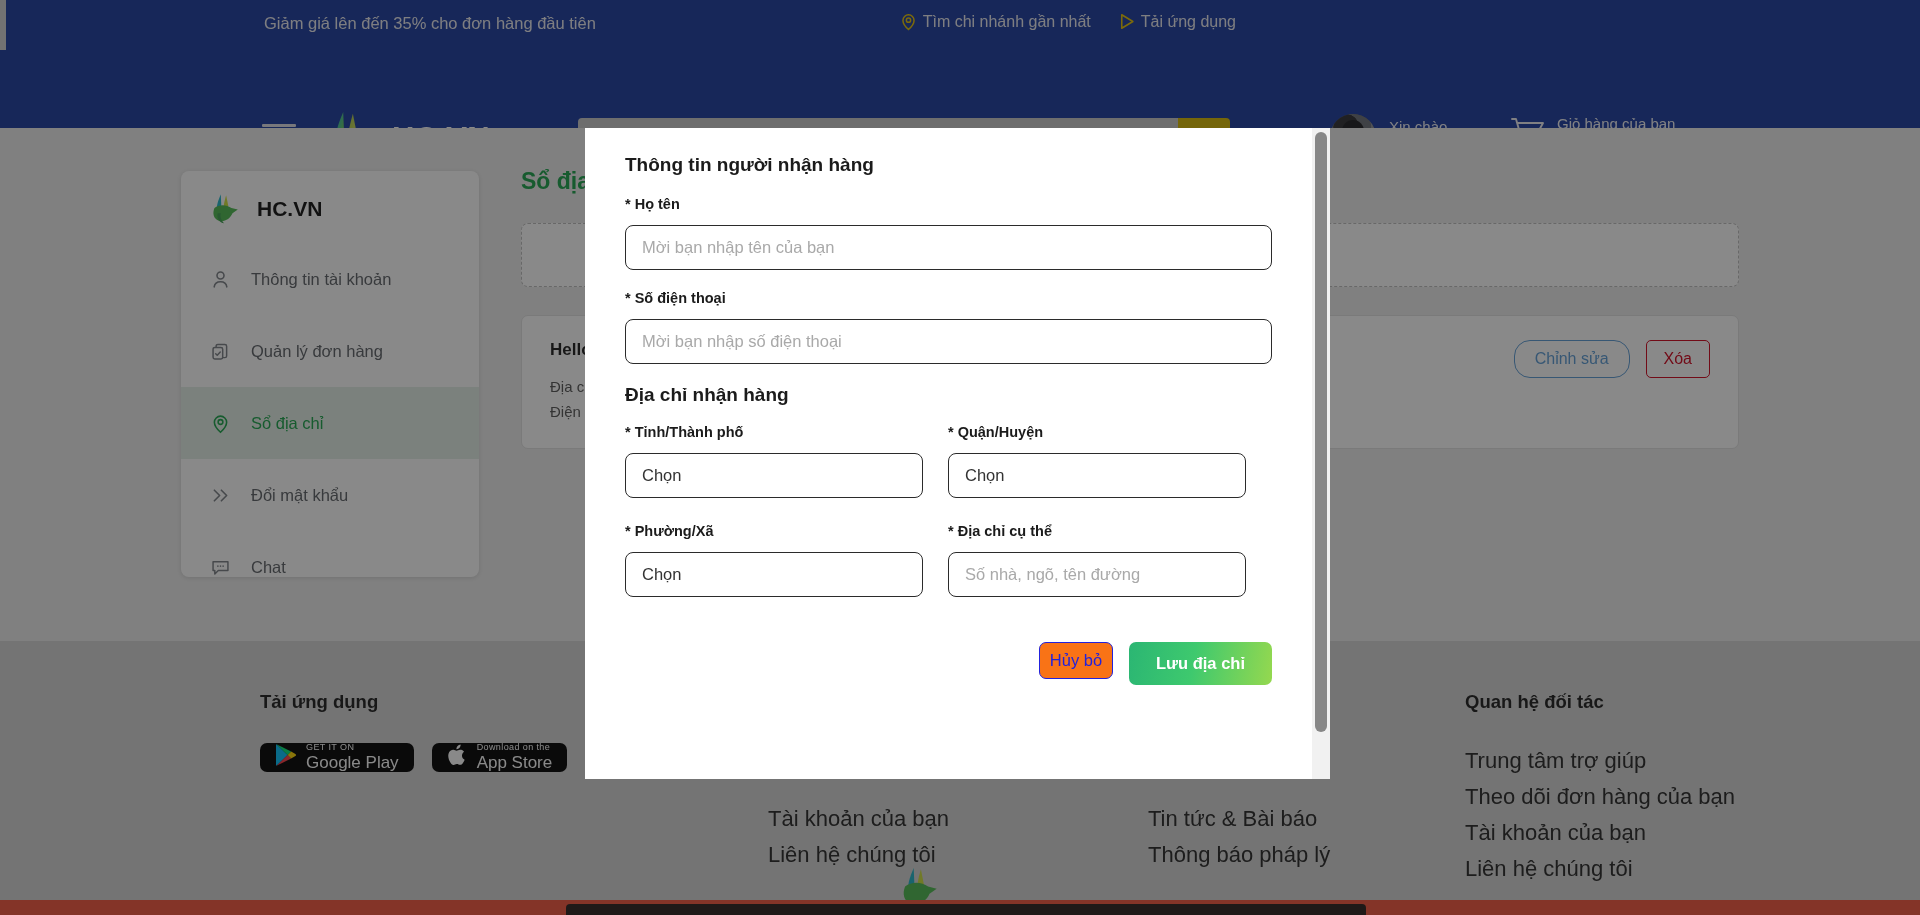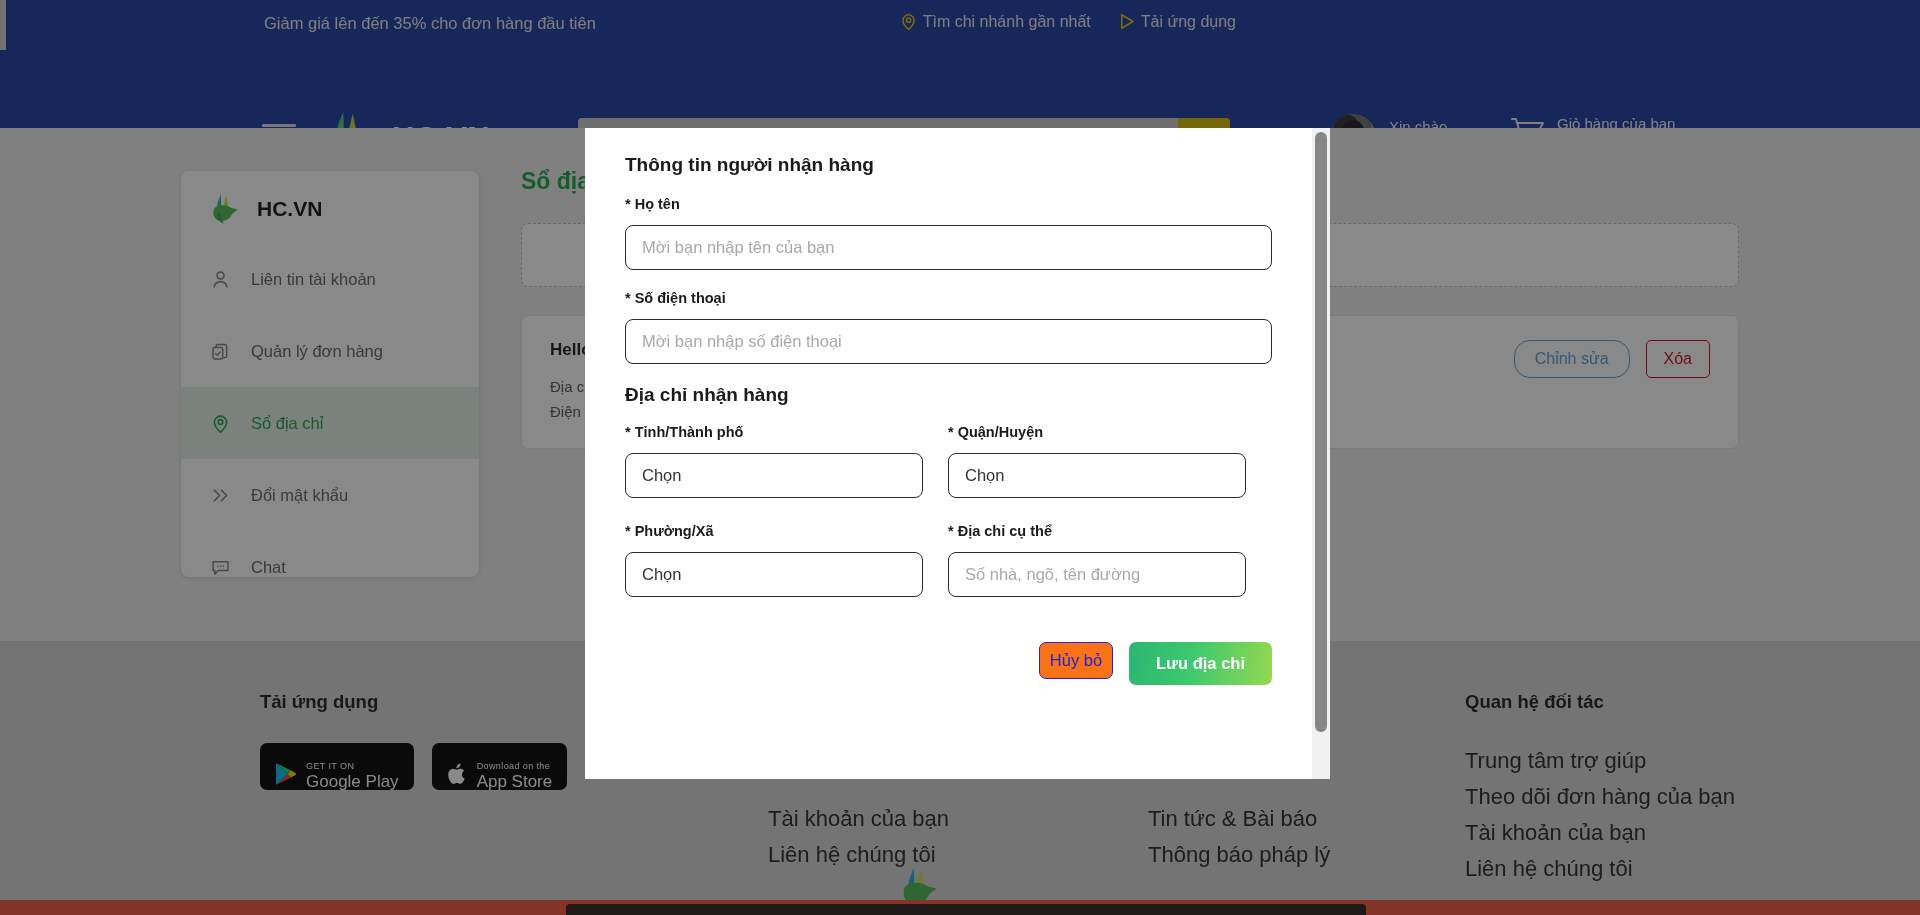--- a/index.html
+++ b/index.html
@@ -132,21 +132,21 @@
   
   .footer {
     position: absolute; top: 513px; left: 0; width: 1920px; height: 274px; background: #d4d4d4;
   }
   .f-inner { position: absolute; left: 0; top: 0; width: 1920px; height: 274px; }
   .f-col { position: absolute; }
   .f-head { font-size: 18.5px; font-weight: 700; color: #1c1c1c; margin-bottom: 30px; }
   .f-link { font-size: 22px; color: #262626; line-height: 36px; cursor: pointer; display:block; }
   .store-badges { display: flex; gap: 18px; }
   .badge {
-    background: #000; border-radius: 7px; height: 47px; display: flex; align-items: flex-end;
+    background: #000; border-radius: 7px; height: 29px; display: flex; align-items: flex-start;
     gap: 9px; padding: 0 15px; cursor: pointer;
   }
   .badge .bt { display: flex; flex-direction: column; line-height: 1; }
   .badge .bt .s1 { font-size: 9px; color: #fff; letter-spacing: .4px; }
   .badge .bt .s2 { font-size: 17px; color: #fff; font-weight: 500; margin-top: 2px; }
 
   .f-bottom-logo {
     position: absolute; left: 895px; bottom: -4px; width: 130px; height: 58px;
     display: flex; align-items: center; gap: 8px;
   }
@@ -324,21 +324,21 @@
         <span class="b-text">HC.VN</span>
       </div>
 
       <div class="sb-item">
         <span class="sb-ic">
           <svg width="21" height="21" viewBox="0 0 24 24" fill="none" stroke="#7a7f85" stroke-width="1.8" stroke-linecap="round">
             <circle cx="12" cy="7.5" r="4"></circle>
                 <path d="M4.8 20.5c.5-4 3.6-6 7.2-6s6.7 2 7.2 6"></path>
           </svg>
         </span>
-        <span>Liên tin tài khoản</span>
+        <span>Thông tin tài khoản</span>
       </div>
 
       <div class="sb-item">
         <span class="sb-ic">
           <svg width="21" height="21" viewBox="0 0 24 24" fill="none" stroke="#7a7f85" stroke-width="1.7" stroke-linecap="round" stroke-linejoin="round">
             <rect x="7" y="4" width="12" height="15" rx="2"></rect>
             <rect x="3.5" y="7.5" width="11" height="13" rx="2" fill="#fff"></rect>
             <path d="M6.5 14.5l1.8 1.8 3.4-3.6"></path>
           </svg>
         </span>

